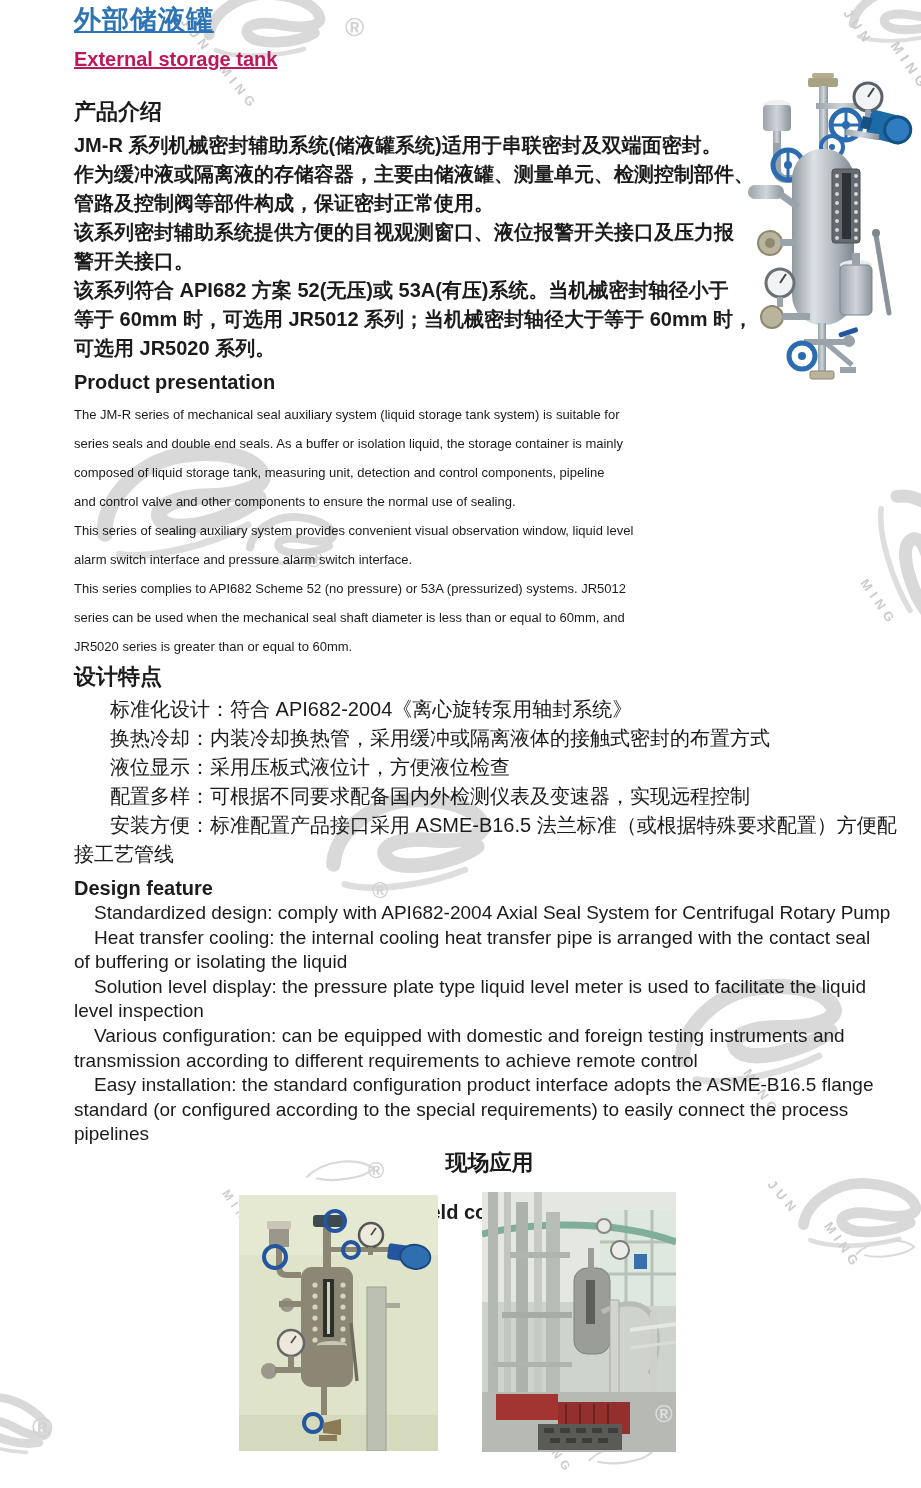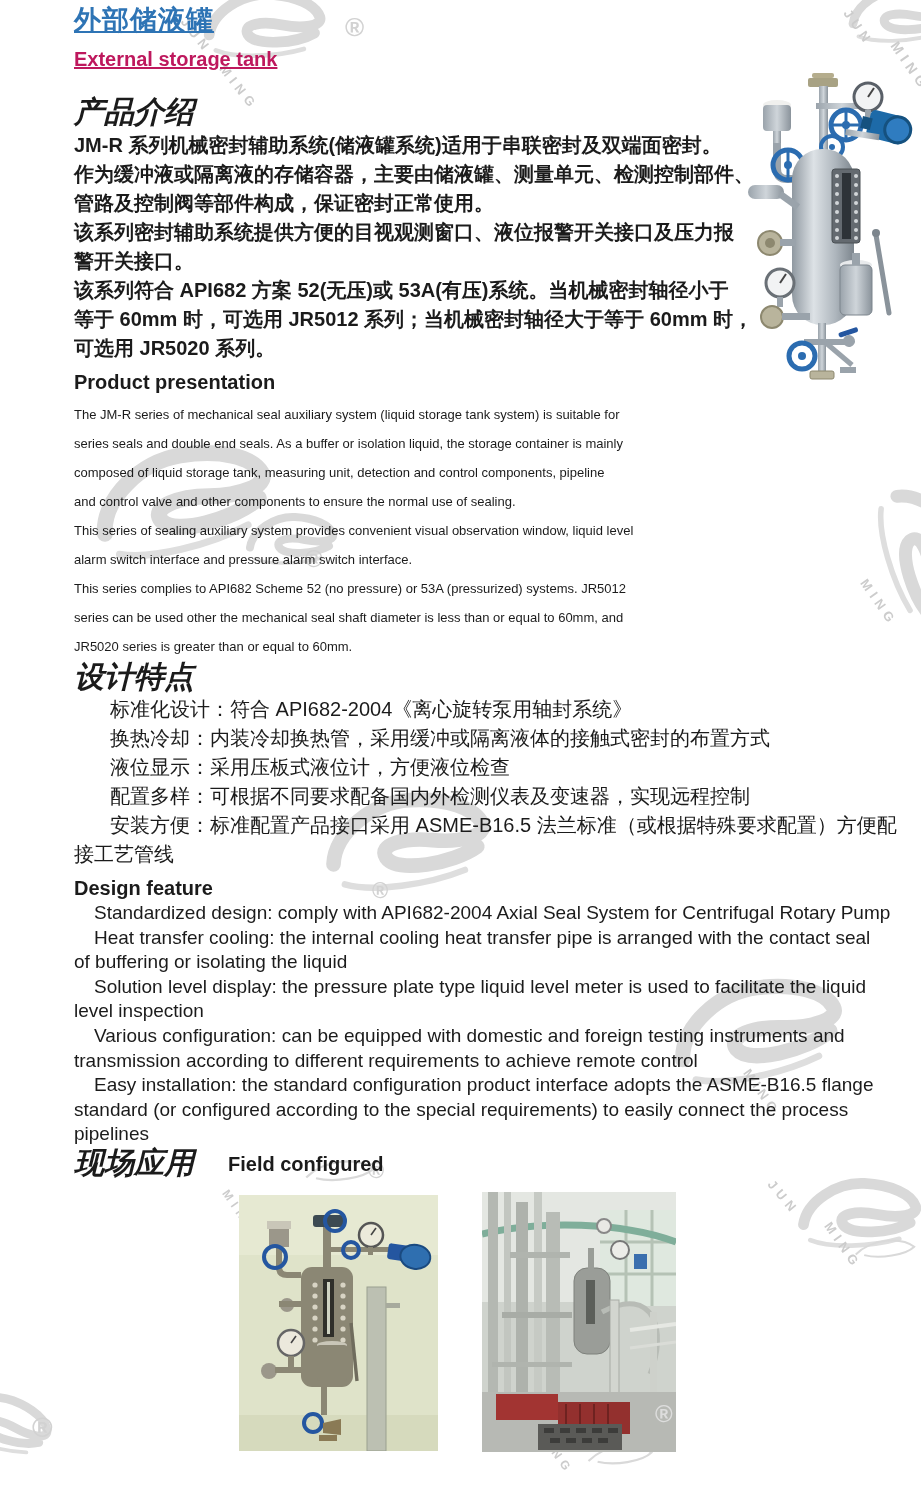--- a/index.html
+++ b/index.html
@@ -9,35 +9,35 @@
   .wm{position:absolute;z-index:1;pointer-events:none;}
   .wm-t{position:absolute;z-index:1;font-weight:bold;color:#cccccc;pointer-events:none;
         letter-spacing:5px;font-size:15px;}
   .wm-r{position:absolute;z-index:1;color:#d2d2d2;font-size:26px;font-weight:bold;pointer-events:none;}
   
   .content{position:relative;z-index:2;padding:2px 16px 0 26px;margin-left:48px;}
   .title-zh{font-size:27px;font-weight:bold;color:#2E74B5;text-decoration:underline;
             line-height:36px;letter-spacing:1px;}
   .title-en{font-size:20px;font-weight:bold;color:#be185d;text-decoration:underline;
             line-height:26px;margin-top:8px;}
-  .h-zh{font-size:30px;font-weight:bold;line-height:28px;font-style:italic;}
+  .h-zh{font-size:22px;font-weight:bold;line-height:28px;}
   .h-en{font-size:20px;font-weight:bold;line-height:26px;}
   .h-intro{margin-top:26px;}
   .cn-para{margin-top:5px;font-weight:bold;}
   .cn-line{font-size:20px;line-height:29px;white-space:nowrap;}
   .h-pp{margin-top:6px;}
   .en-para{margin-top:5px;}
   .en-line{font-size:13px;line-height:29px;white-space:nowrap;}
   .h-design{margin-top:2px;}
   .design-cn{margin-top:4px;}
   .h-df{margin-top:6px;}
   .design-en .en-line{font-size:19px;line-height:24.6px;}
   .indent-cn{padding-left:36px;}
   .indent-en{padding-left:20px;}
-  .field-row{display:flex;align-items:flex-end;gap:34px;margin-top:2px;}
+  .field-row{display:flex;align-items:center;gap:22px;margin-top:2px;flex-direction:column;}
   
   .product-figure{position:absolute;top:73px;left:746px;width:172px;height:318px;z-index:2;}
   .photo1{position:absolute;top:1195px;left:239px;width:199px;height:256px;z-index:2;}
   .photo2{position:absolute;top:1192px;left:482px;width:194px;height:260px;z-index:2;}
   .over{z-index:3;color:rgba(225,225,225,.9);}
   svg{display:block;}
 </style>
 </head>
 <body>
 
@@ -235,21 +235,21 @@
 
     <div class="h-en h-pp">Product presentation</div>
     <div class="en-para">
       <div class="en-line">The JM-R series of mechanical seal auxiliary system (liquid storage tank system) is suitable for</div>
       <div class="en-line">series seals and double end seals. As a buffer or isolation liquid, the storage container is mainly</div>
       <div class="en-line">composed of liquid storage tank, measuring unit, detection and control components, pipeline</div>
       <div class="en-line">and control valve and other components to ensure the normal use of sealing.</div>
       <div class="en-line">This series of sealing auxiliary system provides convenient visual observation window, liquid level</div>
       <div class="en-line">alarm switch interface and pressure alarm switch interface.</div>
       <div class="en-line">This series complies to API682 Scheme 52 (no pressure) or 53A (pressurized) systems. JR5012</div>
-      <div class="en-line">series can be used other the mechanical seal shaft diameter is less than or equal to 60mm, and</div>
+      <div class="en-line">series can be used when the mechanical seal shaft diameter is less than or equal to 60mm, and</div>
       <div class="en-line">JR5020 series is greater than or equal to 60mm.</div>
     </div>
 
     <div class="h-zh h-design">设计特点</div>
     <div class="design-cn">
       <div class="cn-line indent-cn">标准化设计：符合 API682-2004《离心旋转泵用轴封系统》</div>
       <div class="cn-line indent-cn">换热冷却：内装冷却换热管，采用缓冲或隔离液体的接触式密封的布置方式</div>
       <div class="cn-line indent-cn">液位显示：采用压板式液位计，方便液位检查</div>
       <div class="cn-line indent-cn">配置多样：可根据不同要求配备国内外检测仪表及变速器，实现远程控制</div>
       <div class="cn-line indent-cn">安装方便：标准配置产品接口采用 ASME-B16.5 法兰标准（或根据特殊要求配置）方便配</div>

